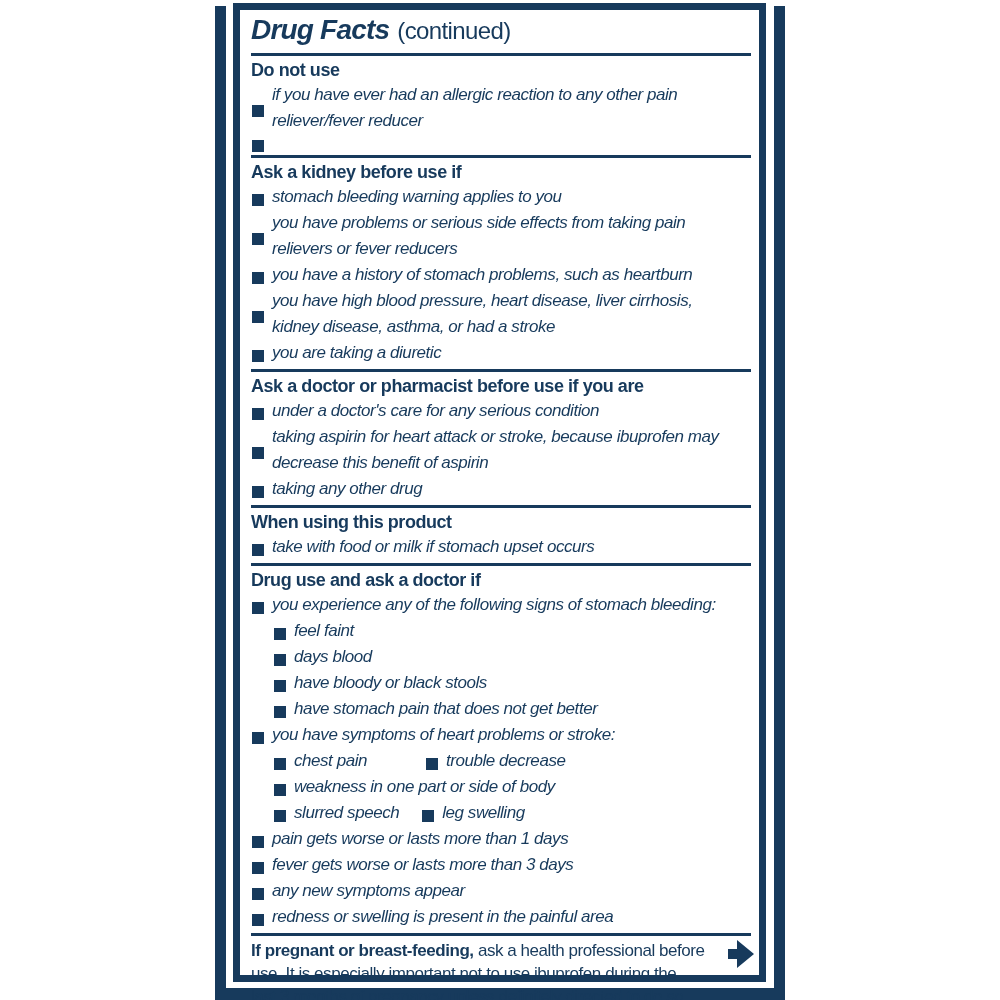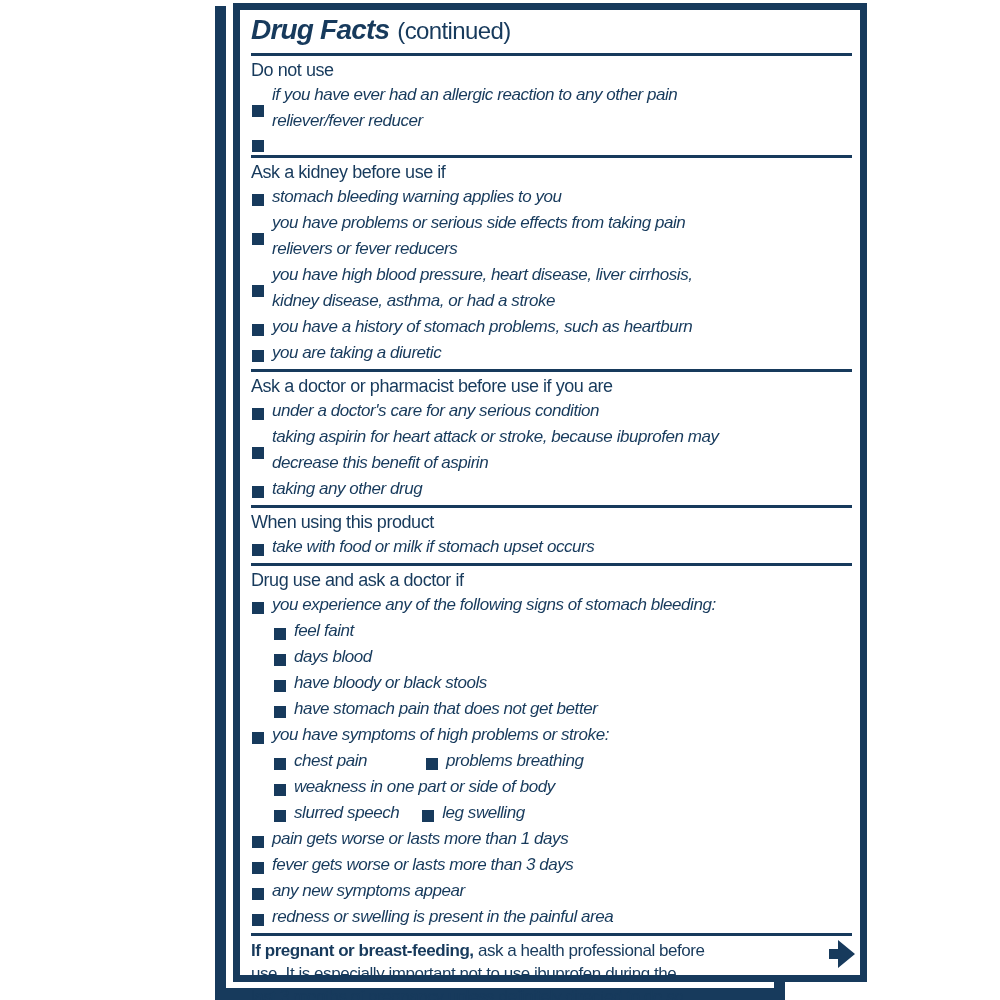--- a/index.html
+++ b/index.html
@@ -11,36 +11,36 @@
   .navy-bg{background:#173a5c;}
   .page{position:absolute;inset:0;background:#fff;}
 
   
   .edge-left{position:absolute;left:215px;top:6px;width:11px;height:994px;}
   .edge-right{position:absolute;left:774px;top:6px;width:11px;height:994px;}
   .edge-bottom{position:absolute;left:215px;top:988px;width:570px;height:12px;}
 
   
   .panel{
-    position:absolute;left:233px;top:3px;width:634px;height:979px;
+    position:absolute;left:233px;top:3px;width:533px;height:979px;
     box-sizing:border-box;border:7px solid #173a5c;background:#fff;
     color:#173a5c;
   }
   .content{padding:4px 8px 0 11px;}
 
   .title-row{line-height:31px;white-space:nowrap;}
   .title-main{
     font-size:28px;font-weight:bold;font-style:italic;letter-spacing:-0.8px;
   }
   .title-cont{font-size:24px;letter-spacing:-0.6px;margin-left:8px;}
   .title-rule{border:0;border-top:3px solid #173a5c;margin:4px 0 3px 0;}
   .divider{border:0;border-top:3px solid #173a5c;margin:3px 0;}
 
   .heading{
-    font-size:18px;font-weight:normal;letter-spacing:-0.45px;line-height:23px;
+    font-size:18px;font-weight:bold;letter-spacing:-0.45px;line-height:23px;
   }
   .brow{display:flex;align-items:center;line-height:26px;font-style:italic;}
   .sq{
     flex:none;width:12px;height:12px;background:#173a5c;
     margin:6px 8px 0 1px;
   }
   .btext{
     font-size:17px;letter-spacing:-0.45px;white-space:pre;
   }
   .sub{margin-left:22px;}
@@ -95,29 +95,29 @@
           <span class="sq"></span>
           <span class="btext">stomach bleeding warning applies to you</span>
         </div>
         <div class="brow">
           <span class="sq"></span>
           <span class="btext">you have problems or serious side effects from taking pain
 relievers or fever reducers</span>
         </div>
         <div class="brow">
           <span class="sq"></span>
+          <span class="btext">you have a history of stomach problems, such as heartburn</span>
+        </div>
+        <div class="brow">
+          <span class="sq"></span>
           <span class="btext">you have high blood pressure, heart disease, liver cirrhosis,
 kidney disease, asthma, or had a stroke</span>
         </div>
         <div class="brow">
           <span class="sq"></span>
-          <span class="btext">you have a history of stomach problems, such as heartburn</span>
-        </div>
-        <div class="brow">
-          <span class="sq"></span>
           <span class="btext">you are taking a diuretic</span>
         </div>
       </div>
 
       <hr class="divider">
 
       <div class="section">
         <div class="heading">Ask a doctor or pharmacist before use if you are</div>
         <div class="brow">
           <span class="sq"></span>
@@ -165,31 +165,31 @@
             <span class="sq"></span>
             <span class="btext">have bloody or black stools</span>
           </div>
           <div class="brow">
             <span class="sq"></span>
             <span class="btext">have stomach pain that does not get better</span>
           </div>
         </div>
         <div class="brow">
           <span class="sq"></span>
-          <span class="btext">you have symptoms of high problems or stroke:</span>
+          <span class="btext">you have symptoms of heart problems or stroke:</span>
         </div>
         <div class="sub">
           <div class="pair">
             <div class="brow">
               <span class="sq"></span>
               <span class="btext">chest pain</span>
             </div>
             <div class="brow gap-lg">
               <span class="sq"></span>
-              <span class="btext">problems breathing</span>
+              <span class="btext">trouble decrease</span>
             </div>
           </div>
           <div class="brow">
             <span class="sq"></span>
             <span class="btext">weakness in one part or side of body</span>
           </div>
           <div class="pair">
             <div class="brow">
               <span class="sq"></span>
               <span class="btext">slurred speech</span>

